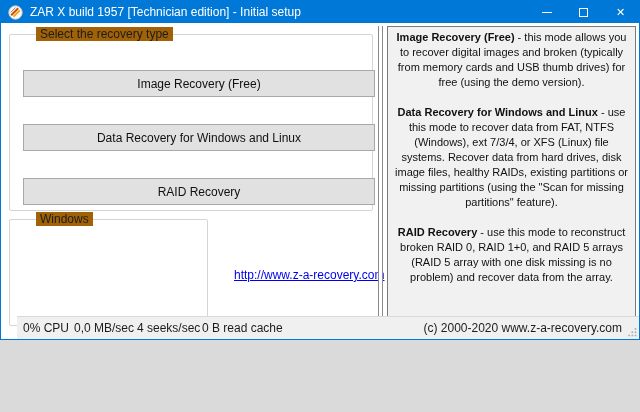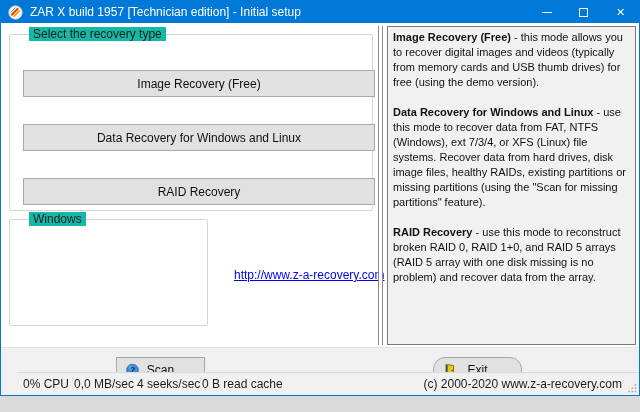--- a/index.html
+++ b/index.html
@@ -1,21 +1,21 @@
 <!DOCTYPE html>
 <html><head>
 <meta charset="utf-8">
 <style>
   html,body { margin:0; padding:0; background:#dadada; }
   * { box-sizing:border-box; }
   .window {
-    position:relative; width:640px; height:396px;
+    position:relative; width:640px; height:340px;
     background:#f0f0f0; border:1px solid #0078d7;
     font-family:"Liberation Sans", sans-serif;
-    overflow:hidden; cursor:default;
+    overflow:hidden; cursor:default;text-align:center;
   }
   
   .titlebar {
     position:absolute; top:0; left:0; right:0; height:22px;
     background:#0078d7; display:flex; align-items:center; color:#fff;
   }
   .app-icon { margin-left:7px; width:15px; height:15px; flex:0 0 auto; }
   .title { margin-left:7px; font-size:12px; white-space:nowrap; }
   .win-controls { margin-left:auto; display:flex; height:100%; }
   .win-btn { width:37px; height:100%; display:flex; align-items:center; justify-content:center; }
@@ -24,21 +24,21 @@
   .glyph-close { font-size:11px; line-height:1; color:#fff; }
   
   .workspace {
     position:absolute; top:22px; left:0; width:638px; height:325px;
     background:#ffffff; border-bottom:1px solid #e2e2e2;
   }
   .groupbox {
     position:absolute; border:1px solid #d5d5d5; border-radius:2px; background:#fff;
   }
   .groupbox-label {
-    position:absolute; top:-8px; left:19px; background:#14b8a6; padding:0 4px;
+    position:absolute; top:-8px; left:26px; background:#a16207; padding:0 4px;
     font-size:12px; color:#1c1c1c; white-space:nowrap;
   }
   .gb-recovery { left:8px; top:11px; width:364px; height:177px; }
   .gb-settings { left:8px; top:196px; width:199px; height:107px; }
   .btn {
     position:absolute; background:#e1e1e1; border:1px solid #a8a8a8;
     display:flex; align-items:center; justify-content:center;
     font-size:12px; color:#101010; white-space:nowrap;
   }
   .btn-image { left:13px; top:35px;  width:352px; height:27px; }
@@ -121,21 +121,21 @@
     <div class="groupbox gb-settings">
       <span class="groupbox-label">Windows</span>
 
     </div>
 
     <a class="link" href="#">http://www.z-a-recovery.com</a>
 
     <div class="splitter"></div>
 
     <div class="info-panel">
-      <p><b>Image Recovery (Free)</b><span> - this mode allows you to recover digital images and videos (typically from memory cards and USB thumb drives) for free (using the demo version).</span></p>
+      <p><b>Image Recovery (Free)</b><span> - this mode allows you to recover digital images and broken (typically from memory cards and USB thumb drives) for free (using the demo version).</span></p>
       <p><b>Data Recovery for Windows and Linux</b><span> - use this mode to recover data from FAT, NTFS (Windows), ext 7/3/4, or XFS (Linux) file systems. Recover data from hard drives, disk image files, healthy RAIDs, existing partitions or missing partitions (using the "Scan for missing partitions" feature).</span></p>
       <p><b>RAID Recovery</b><span> - use this mode to reconstruct broken RAID 0, RAID 1+0, and RAID 5 arrays (RAID 5 array with one disk missing is no problem) and recover data from the array.</span></p>
     </div>
   </div>
 
   <div class="btn btn-footer btn-help">
     <svg class="side-icon" viewBox="0 0 13 13">
       <circle cx="6.5" cy="6.5" r="5.8" fill="#3f8fd6" stroke="#1f5c9e" stroke-width="0.8"></circle>
       <circle cx="4.8" cy="4.4" r="1.8" fill="#8fc1ea" opacity="0.7"></circle>
       <text x="6.5" y="9.4" font-size="8.5" font-weight="bold" fill="#0b2d52" text-anchor="middle" font-family="Liberation Sans, sans-serif">?</text>

